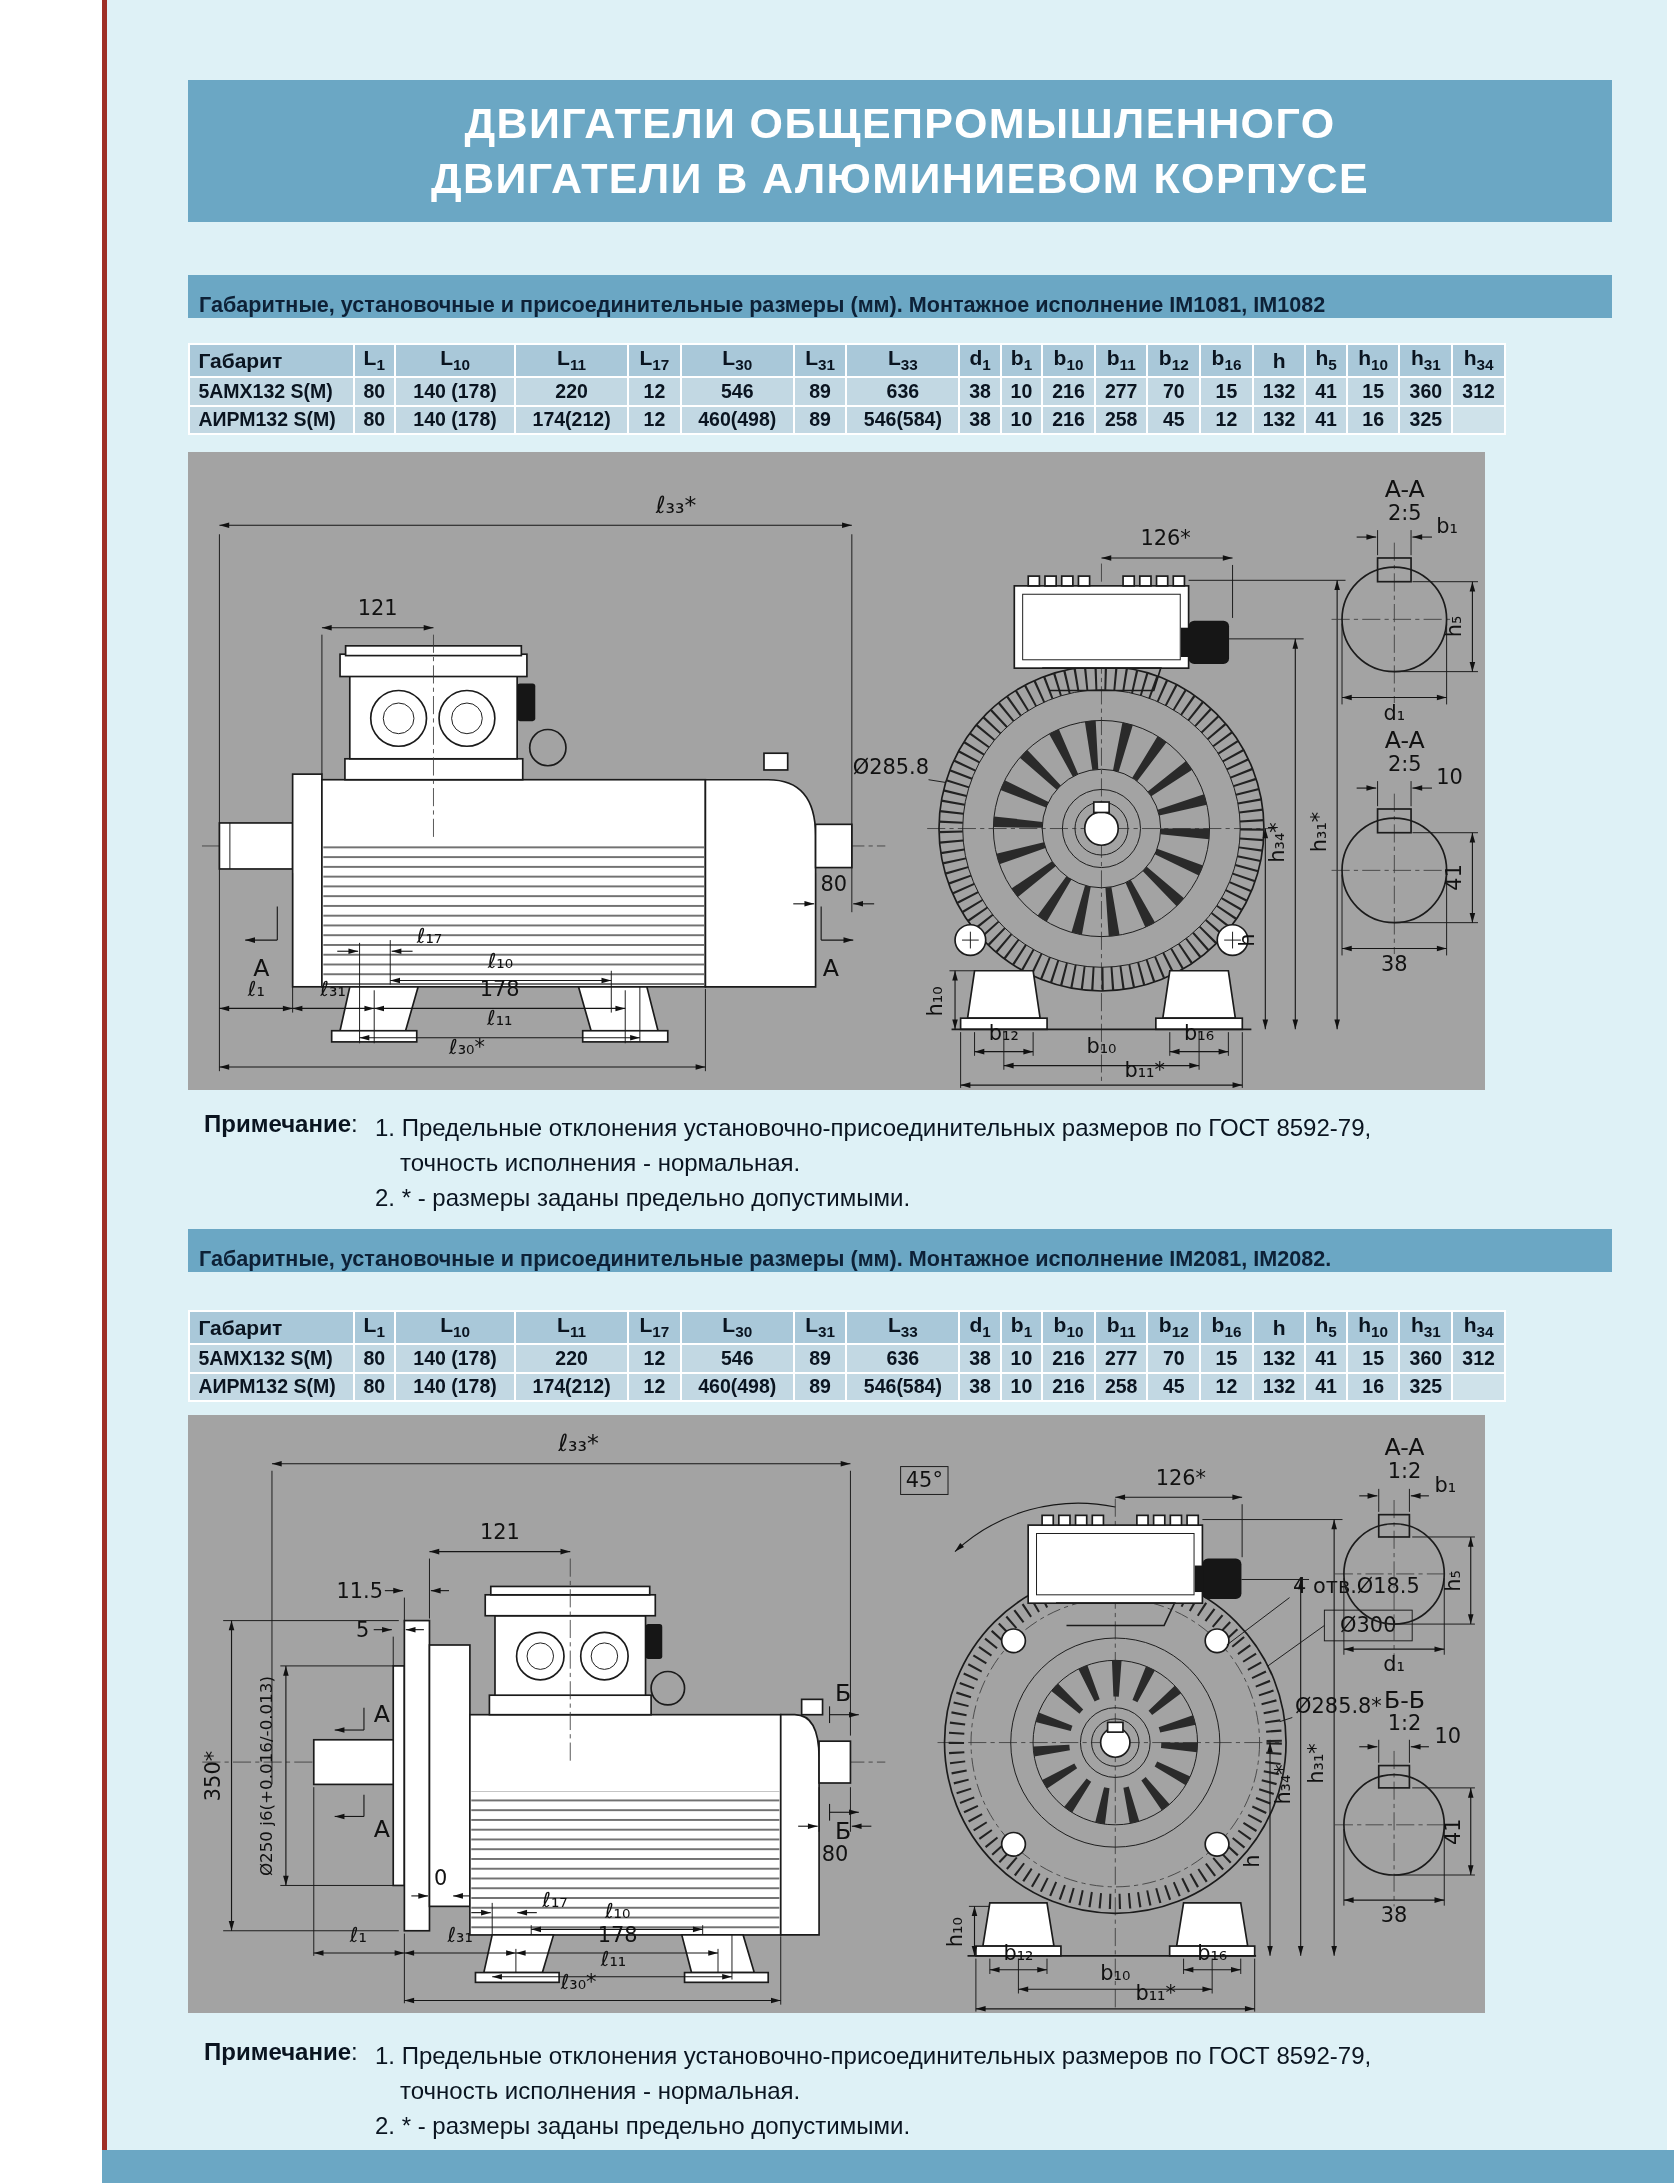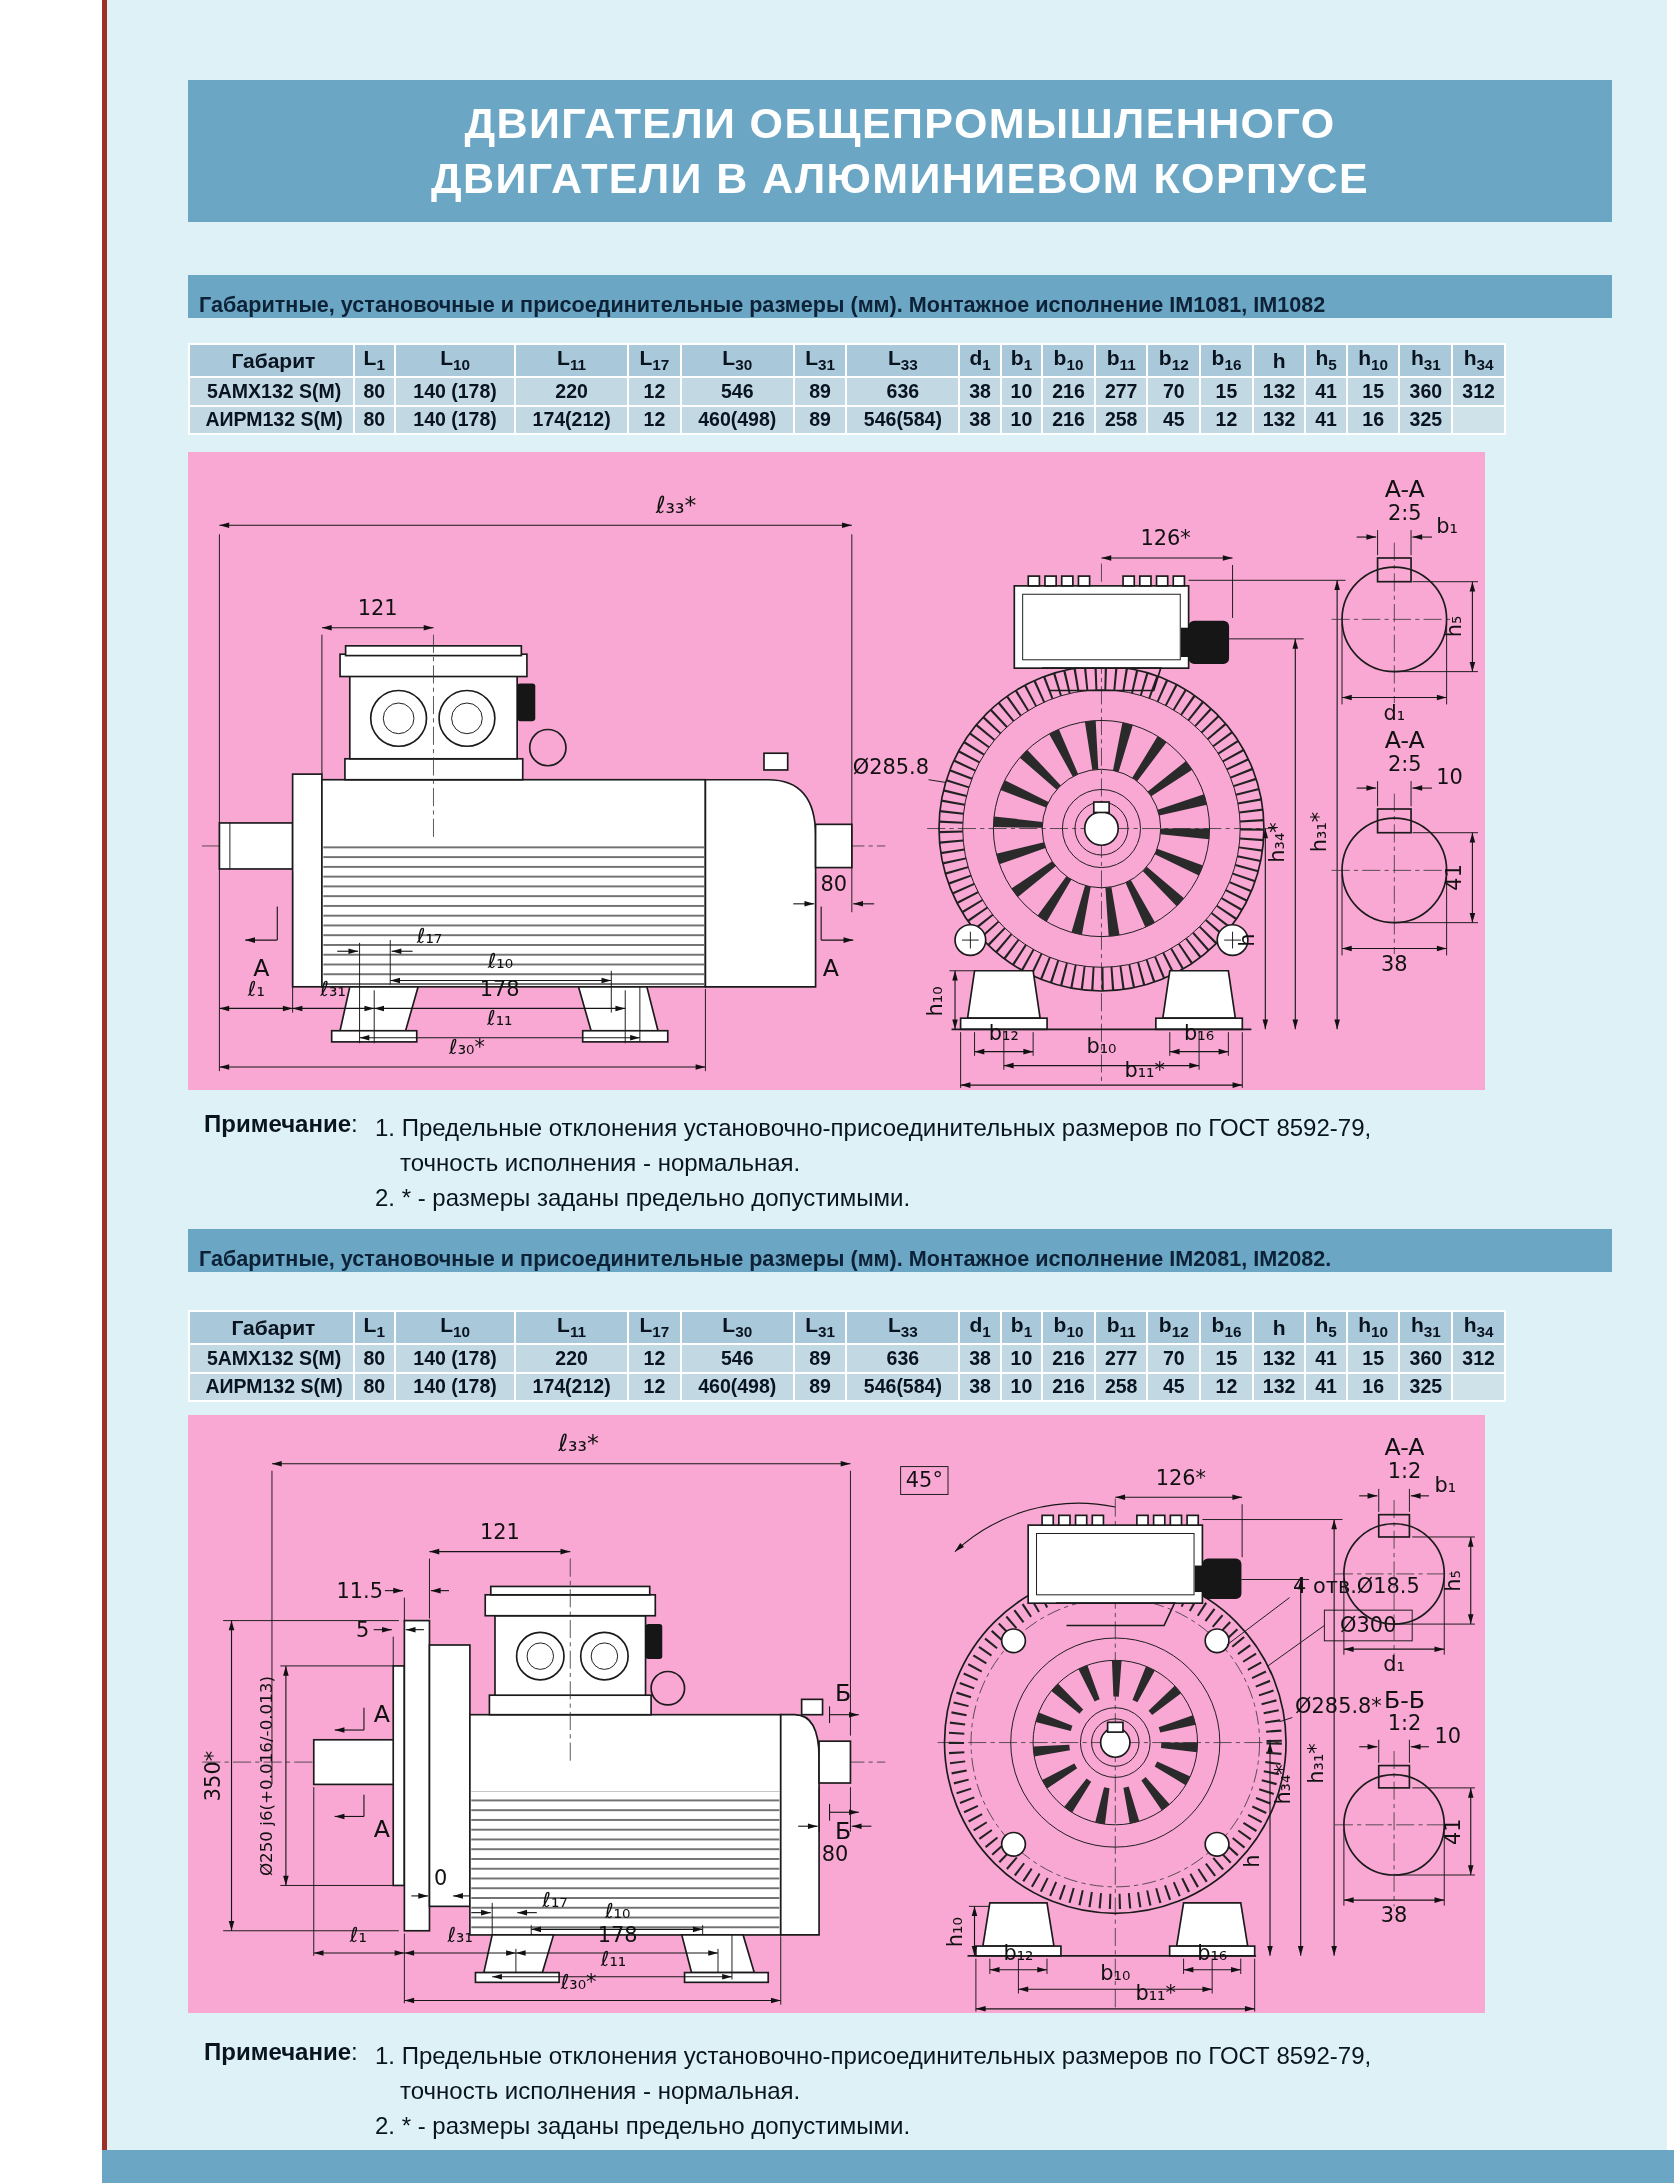--- a/index.html
+++ b/index.html
@@ -13,23 +13,23 @@
   .sec-header{position:absolute;left:188px;width:1424px;height:43px;background:#6ba7c4;color:#0d2137;
           font-weight:bold;font-size:21.6px;display:flex;align-items:flex-end;padding-left:11px;box-sizing:border-box}
   #sec1{top:275px}
   #sec2{top:1229px}
   table.dim-table{position:absolute;left:188px;width:1318px;border-collapse:separate;border-spacing:2.1px;background:#ffffff;}
   #table1{top:343px}
   #table2{top:1310px}
   .dim-table th{background:#a9c8d9;height:31px;font-size:21px;font-weight:bold;padding:0 4.2px;white-space:nowrap}
   .dim-table th sub{font-size:15.3px}
   .dim-table td{background:#c2d8e3;height:26.5px;font-size:19.5px;font-weight:bold;text-align:center;padding:0 2.8px;white-space:nowrap}
-  .dim-table .c0{text-align:center;padding-left:8.4px;width:150px}
+  .dim-table .c0{text-align:left;padding-left:8.4px;width:150px}
   .dim-table td.empty{background:#cfe2ea}
-  .panel{position:absolute;left:188px;background:#f9a8d4}
+  .panel{position:absolute;left:188px;background:#a3a3a3}
   #panel1{top:452px;width:1297px;height:638px}
   #panel2{top:1415px;width:1297px;height:598px}
   .notes{position:absolute;left:204px;font-size:24px;display:flex}
   #notes1{top:1110px}
   #notes2{top:2038px}
   .notes .lbl{font-weight:bold;width:171px;flex:0 0 171px}
   .notes .body div{line-height:35px}
   .notes .indent{padding-left:25px}
   
   svg .ol{stroke:#1b1b1b;stroke-width:2.4;fill:none}

